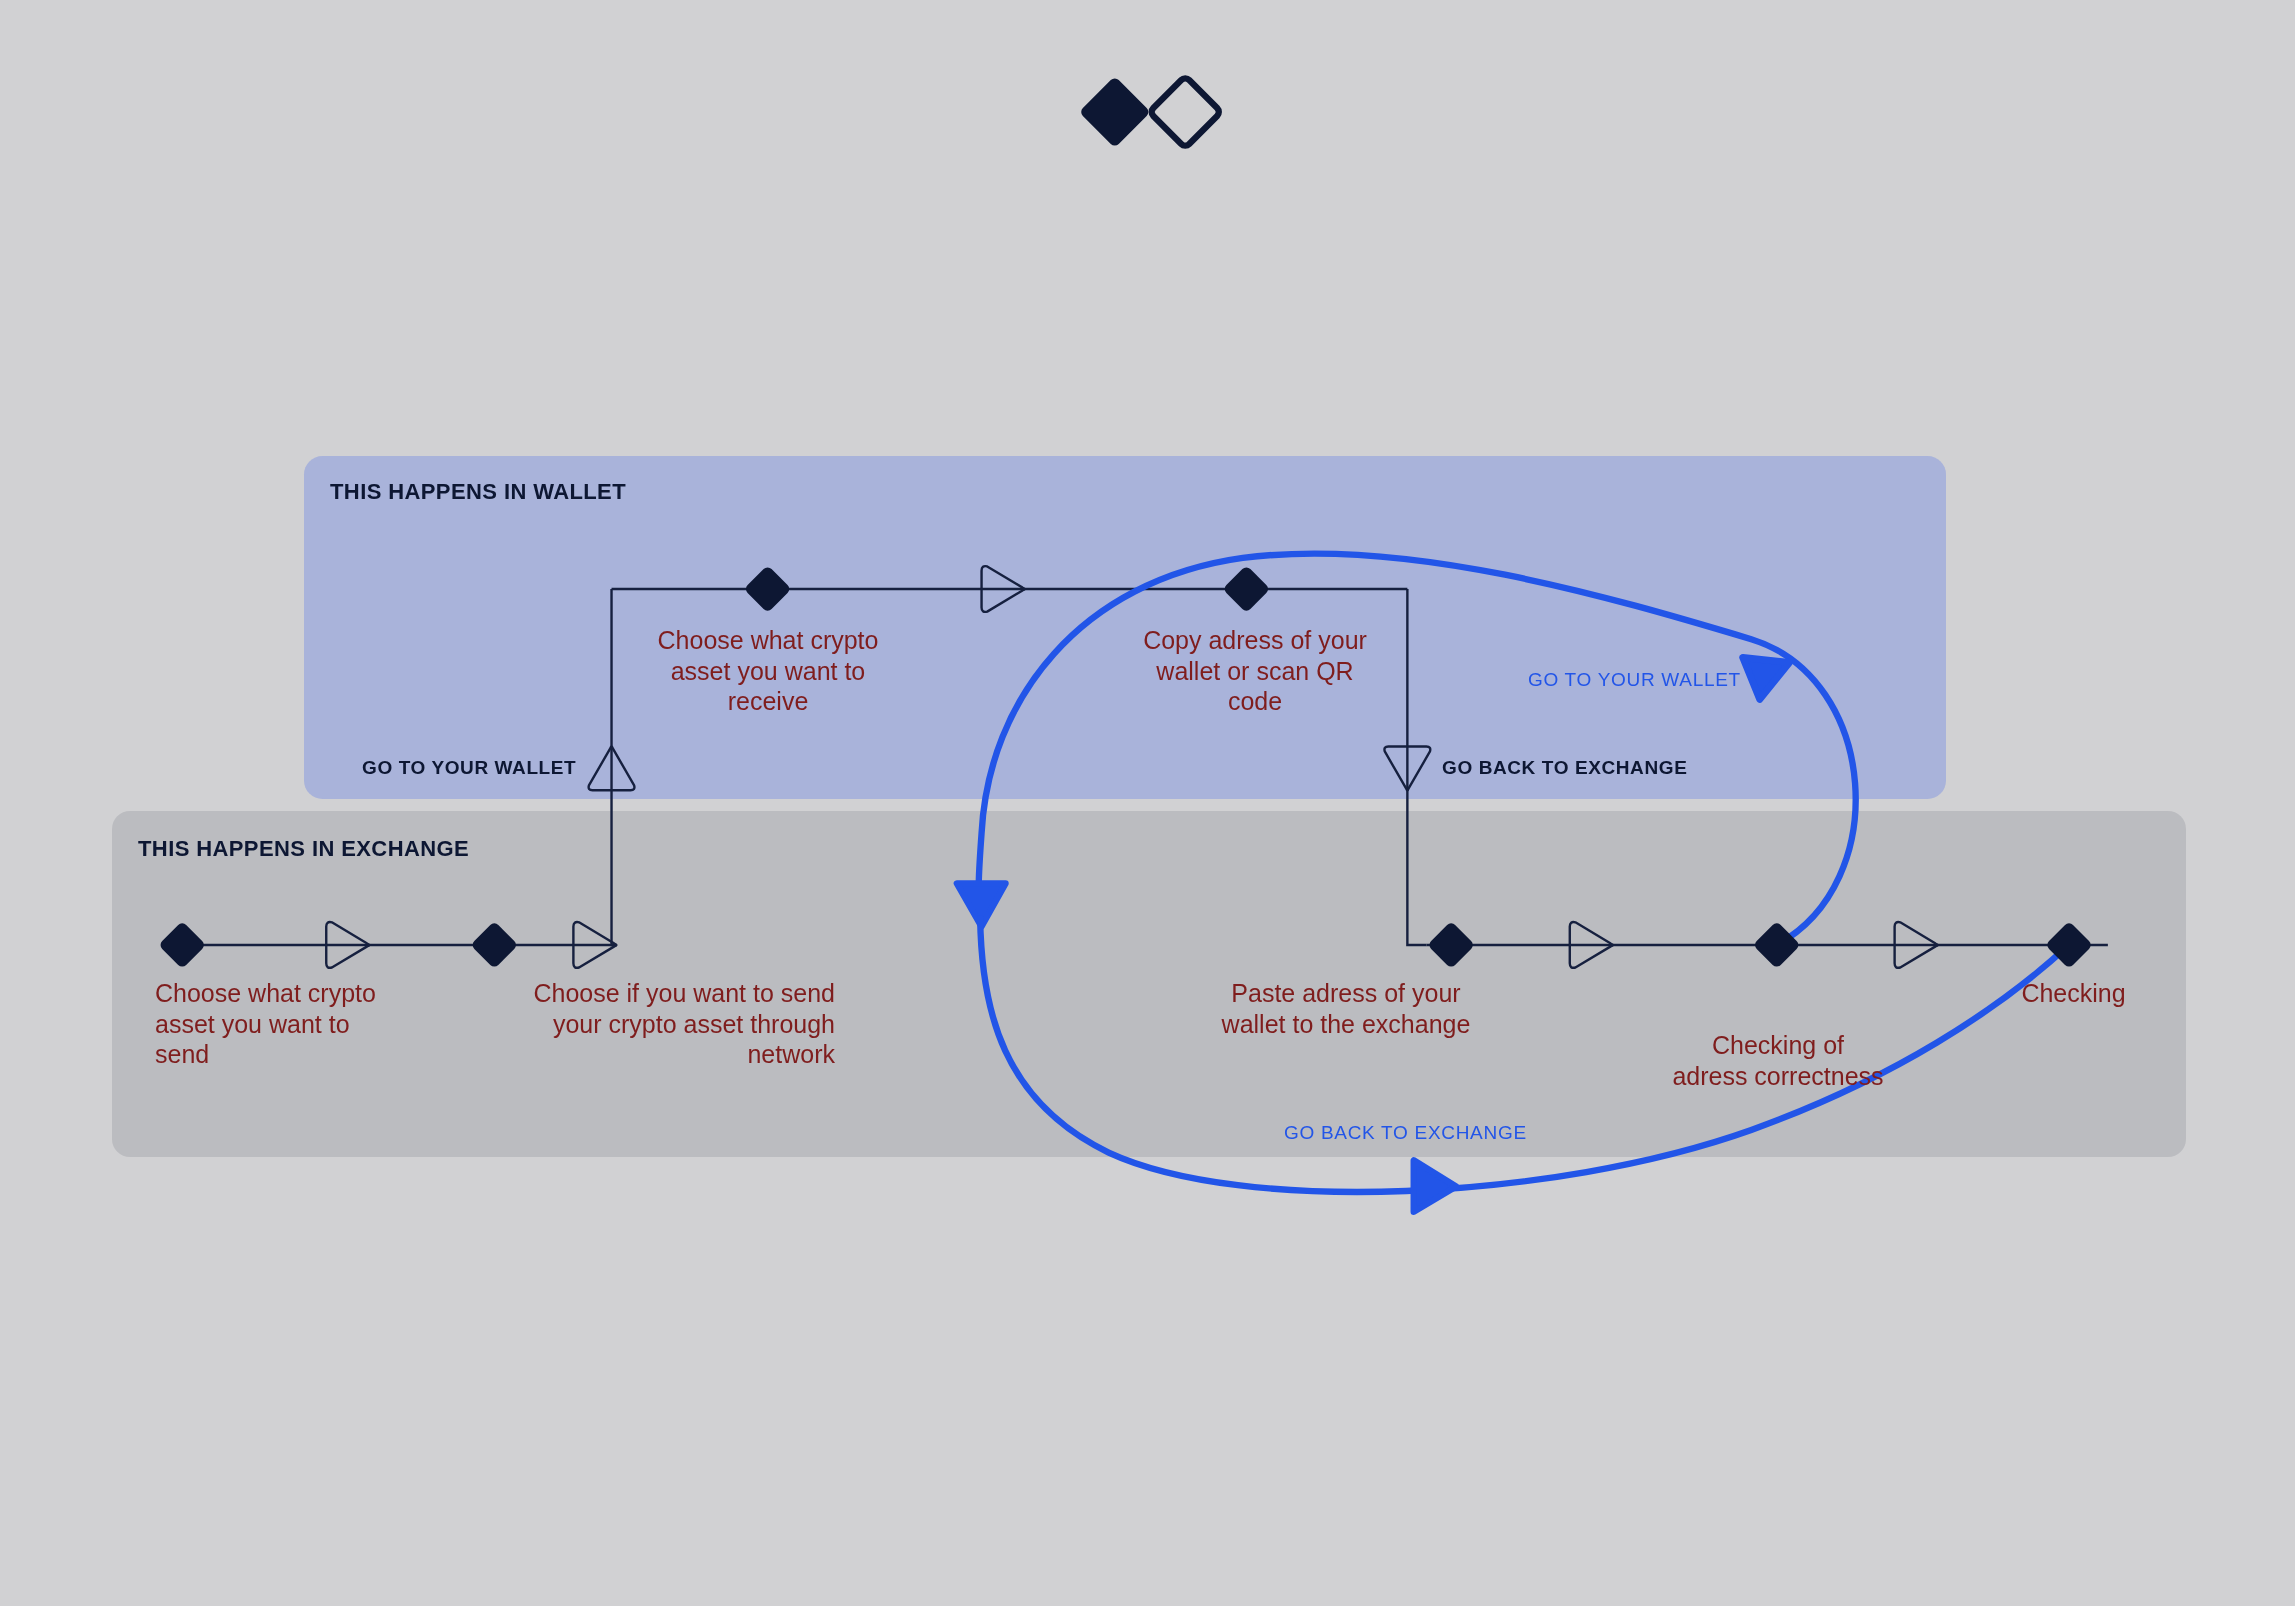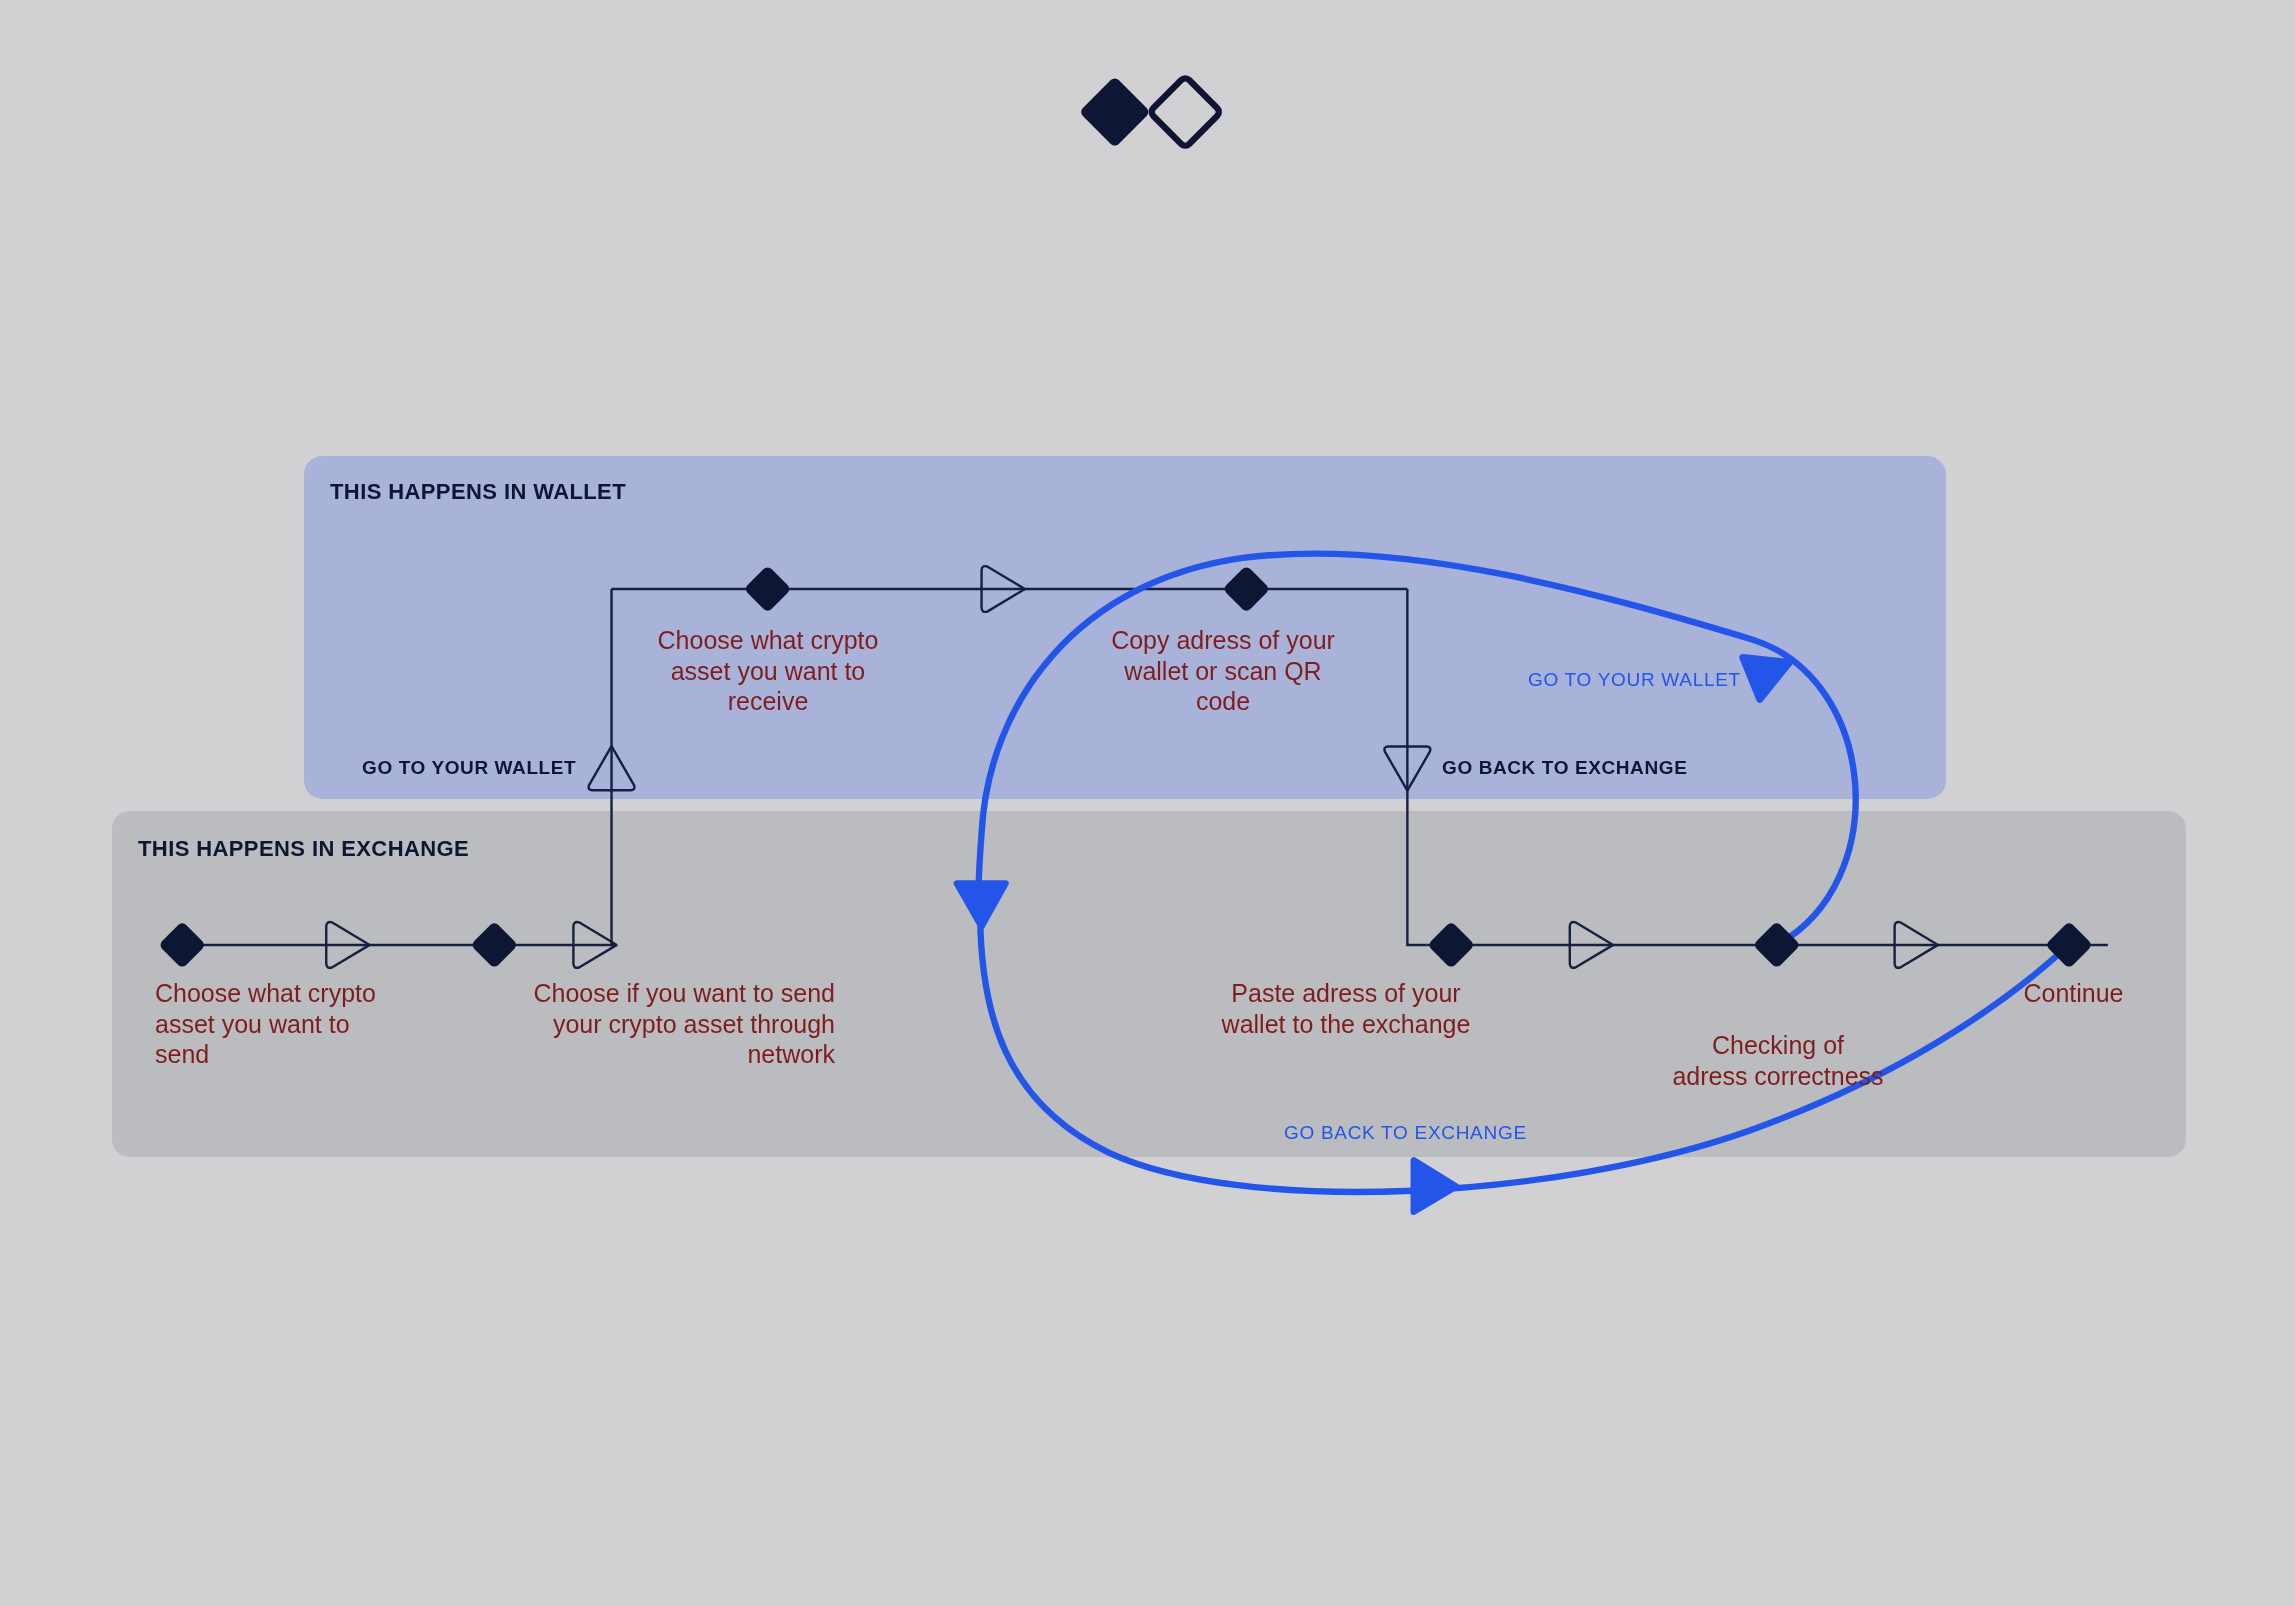--- a/index.html
+++ b/index.html
@@ -221,39 +221,39 @@
   </g>
   <g>
     <use href="#node-diamond" x="2930" y="1338"></use>
   </g>
 </svg>
 
 <div class="step-label center" style="left:602px; top:625px; width:332px;">Choose what crypto
 asset you want to
 receive</div>
 
-<div class="step-label center" style="left:1057px; top:625px; width:332px;">Copy adress of your
+<div class="step-label center" style="left:1089px; top:625px; width:332px;">Copy adress of your
 wallet or scan QR
 code</div>
 
 <div class="step-label left" style="left:155px; top:978px; width:283px;">Choose what crypto
 asset you want to
 send</div>
 
 <div class="step-label left" style="left:468px; top:978px; width:367px;text-align:right;">Choose if you want to send
 your crypto asset through
 network</div>
 
 <div class="step-label center" style="left:1194px; top:978px; width:304px;">Paste adress of your
 wallet to the exchange</div>
 
 <div class="step-label center" style="left:1614px; top:1030px; width:328px;">Checking of
 adress correctness</div>
 
-<div class="step-label center" style="left:1971px; top:978px; width:205px;">Continue</div>
+<div class="step-label center" style="left:1971px; top:978px; width:205px;">Checking</div>
 
 <div class="gate-caption" style="left:362px; top:757px;">GO TO YOUR WALLET</div>
 
 <div class="gate-caption" style="left:1442px; top:757px;">GO BACK TO EXCHANGE</div>
 
 <div class="loop-caption" style="left:1528px; top:669px;">GO TO YOUR WALLET</div>
 
 <div class="loop-caption" style="left:1284px; top:1122px;">GO BACK TO EXCHANGE</div>
 
 

